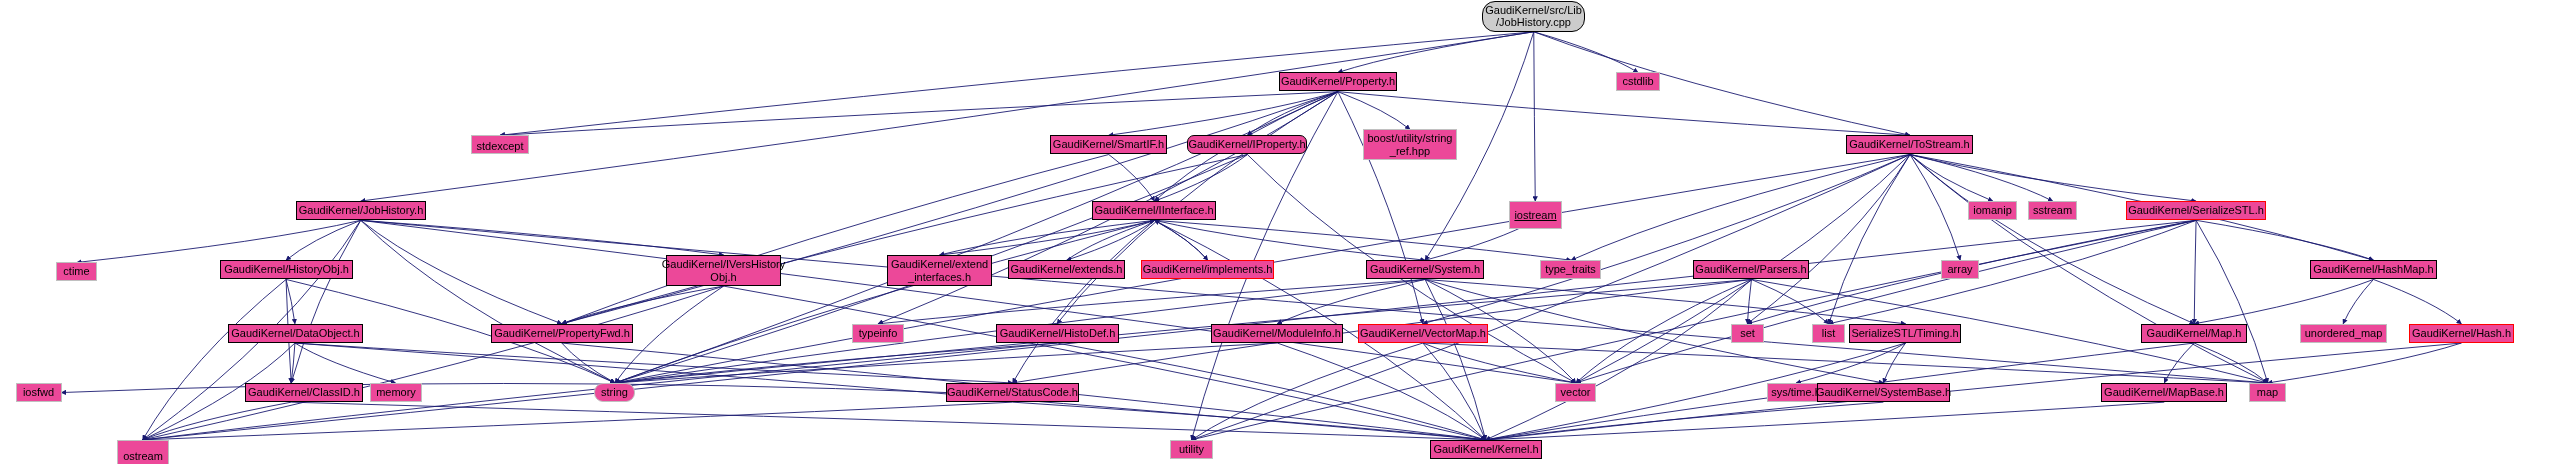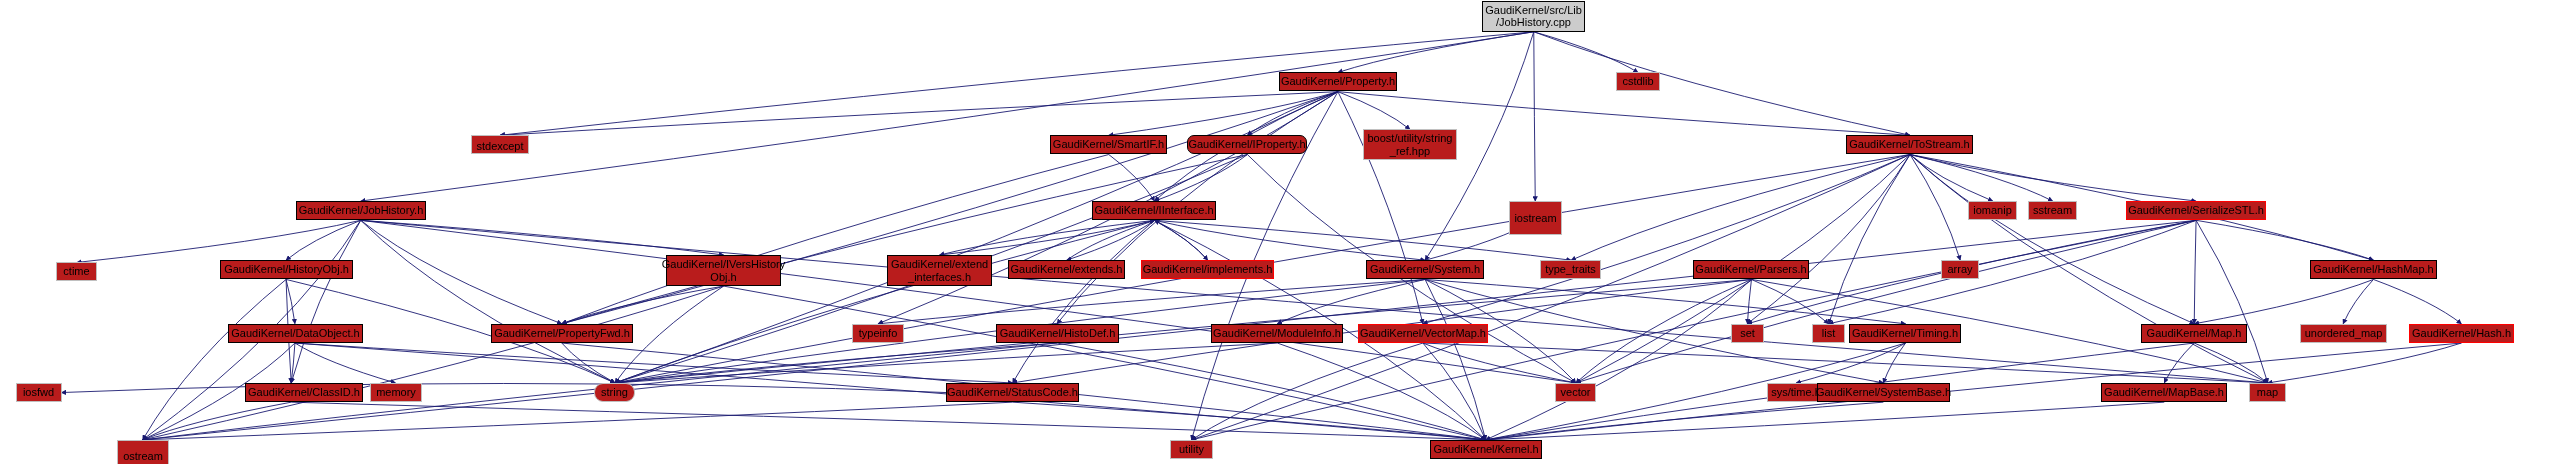--- a/index.html
+++ b/index.html
@@ -15,21 +15,21 @@
   #edges{position:absolute;left:0;top:0;width:2576px;height:465px;}
   .node{
     position:absolute;
     box-sizing:border-box;
     display:flex;
     align-items:center;
     justify-content:center;
     text-align:center;
     line-height:1.12;
     color:#000000;
-    background:#b91c1c;
+    background:#ec4899;
     border:0.7px solid #c0c0c0;
     font-size:11px;
     white-space:pre-line;
     padding:0.7px 3px;
     z-index:5;
   }
   .node.internal{border:0.7px solid #000000;}
   .node.highlight{border:0.7px solid #ff0000;}
   .node.root{background:#cccccc;border:0.7px solid #000000;}
 </style>
@@ -164,33 +164,33 @@
         <path d="M 1370 544 Q 851.5 569.5 193 595" marker-end="url(#arrow)"></path>
         <path d="M 394 544 Q 257.32 569.5 193 595" marker-end="url(#arrow)"></path>
         <path d="M 394 544 Q 1272 569.5 2010 595" marker-end="url(#arrow)"></path>
         <path d="M 760 464 Q 783.04 491 832 518" marker-end="url(#arrow)"></path>
         <path d="M 760 464 Q 1455 529.5 2010 595" marker-end="url(#arrow)"></path>
         <path d="M 3330 464 Q 2600 529.5 2010 595" marker-end="url(#arrow)"></path>
         <path d="M 3330 464 Q 3246.16 491 3068 518" marker-end="url(#arrow)"></path>
       </g>
   </svg>
   <div id="node-layer">
-      <div class="node root" style="left: 1482px; top: 0.7px; width: 103px; height: 31px;"><span>GaudiKernel/src/Lib
+      <div class="node root" style="left: 1482px; top: 0.7px; width: 103px; height: 31px; border-radius: 13px;"><span>GaudiKernel/src/Lib
 /JobHistory.cpp</span></div>
       <div class="node internal" style="left: 1279px; top: 72px; width: 118px; height: 19px;"><span>GaudiKernel/Property.h</span></div>
       <div class="node external" style="left: 1616px; top: 72px; width: 44px; height: 19px;"><span>cstdlib</span></div>
       <div class="node internal" style="left: 1846px; top: 135px; width: 127px; height: 19px;"><span>GaudiKernel/ToStream.h</span></div>
       <div class="node external" style="left: 471px; top: 135px; width: 58px; height: 19px; align-items: flex-end;"><span>stdexcept</span></div>
       <div class="node internal" style="left: 1050px; top: 135px; width: 117px; height: 19px;"><span>GaudiKernel/SmartIF.h</span></div>
       <div class="node internal" style="left: 1187px; top: 135px; width: 120px; height: 19px; border-radius: 7px;"><span>GaudiKernel/IProperty.h</span></div>
       <div class="node external" style="left: 1363px; top: 129px; width: 94px; height: 31px;"><span>boost/utility/string
 _ref.hpp</span></div>
       <div class="node internal" style="left: 296px; top: 201px; width: 130px; height: 19px;"><span>GaudiKernel/JobHistory.h</span></div>
       <div class="node internal" style="left: 1092px; top: 201px; width: 124px; height: 19px;"><span>GaudiKernel/IInterface.h</span></div>
-      <div class="node external" style="left: 1509px; top: 201px; width: 53px; height: 34px;"><span>iostream</span></div>
+      <div class="node external" style="left: 1509px; top: 201px; width: 53px; height: 28px; text-decoration: underline;"><span>iostream</span></div>
       <div class="node external" style="left: 1968px; top: 201px; width: 49px; height: 19px;"><span>iomanip</span></div>
       <div class="node external" style="left: 2028px; top: 201px; width: 49px; height: 19px;"><span>sstream</span></div>
       <div class="node highlight" style="left: 2126px; top: 201px; width: 140px; height: 19px;"><span>GaudiKernel/SerializeSTL.h</span></div>
       <div class="node external" style="left: 56px; top: 262px; width: 41px; height: 19px;"><span>ctime</span></div>
       <div class="node internal" style="left: 220px; top: 260px; width: 133px; height: 19px;"><span>GaudiKernel/HistoryObj.h</span></div>
       <div class="node internal" style="left: 666px; top: 255px; width: 115px; height: 31px;"><span>GaudiKernel/IVersHistory
 Obj.h</span></div>
       <div class="node internal" style="left: 887px; top: 255px; width: 105px; height: 31px;"><span>GaudiKernel/extend
 _interfaces.h</span></div>
       <div class="node internal" style="left: 1008px; top: 260px; width: 117px; height: 19px;"><span>GaudiKernel/extends.h</span></div>
@@ -201,21 +201,21 @@
       <div class="node external" style="left: 1941px; top: 260px; width: 38px; height: 19px;"><span>array</span></div>
       <div class="node internal" style="left: 2310px; top: 260px; width: 127px; height: 19px;"><span>GaudiKernel/HashMap.h</span></div>
       <div class="node internal" style="left: 228px; top: 324px; width: 135px; height: 19px;"><span>GaudiKernel/DataObject.h</span></div>
       <div class="node internal" style="left: 491px; top: 324px; width: 142px; height: 19px;"><span>GaudiKernel/PropertyFwd.h</span></div>
       <div class="node external" style="left: 852px; top: 324px; width: 52px; height: 19px;"><span>typeinfo</span></div>
       <div class="node internal" style="left: 996px; top: 324px; width: 123px; height: 19px;"><span>GaudiKernel/HistoDef.h</span></div>
       <div class="node internal" style="left: 1211px; top: 324px; width: 132px; height: 19px;"><span>GaudiKernel/ModuleInfo.h</span></div>
       <div class="node highlight" style="left: 1358px; top: 324px; width: 130px; height: 19px;"><span>GaudiKernel/VectorMap.h</span></div>
       <div class="node external" style="left: 1731px; top: 324px; width: 33px; height: 19px;"><span>set</span></div>
       <div class="node external" style="left: 1812px; top: 324px; width: 33px; height: 19px;"><span>list</span></div>
-      <div class="node internal" style="left: 1849px; top: 324px; width: 112px; height: 19px;"><span>GaudiKernel/Timing.h</span></div>
+      <div class="node internal" style="left: 1849px; top: 324px; width: 112px; height: 19px;"><span>SerializeSTL/Timing.h</span></div>
       <div class="node internal" style="left: 2141px; top: 324px; width: 106px; height: 19px;"><span>GaudiKernel/Map.h</span></div>
       <div class="node external" style="left: 2300px; top: 324px; width: 87px; height: 19px;"><span>unordered_map</span></div>
       <div class="node highlight" style="left: 2409px; top: 324px; width: 105px; height: 19px;"><span>GaudiKernel/Hash.h</span></div>
       <div class="node external" style="left: 15.5px; top: 383px; width: 46px; height: 19px;"><span>iosfwd</span></div>
       <div class="node internal" style="left: 245px; top: 383px; width: 118px; height: 19px;"><span>GaudiKernel/ClassID.h</span></div>
       <div class="node external" style="left: 370px; top: 383px; width: 52px; height: 19px;"><span>memory</span></div>
       <div class="node external" style="left: 594px; top: 383px; width: 41px; height: 19px; border-radius: 9px;"><span>string</span></div>
       <div class="node internal" style="left: 946px; top: 383px; width: 133px; height: 19px;"><span>GaudiKernel/StatusCode.h</span></div>
       <div class="node external" style="left: 1555px; top: 383px; width: 41px; height: 19px;"><span>vector</span></div>
       <div class="node external" style="left: 1767px; top: 383px; width: 58px; height: 19px;"><span>sys/time.h</span></div>

